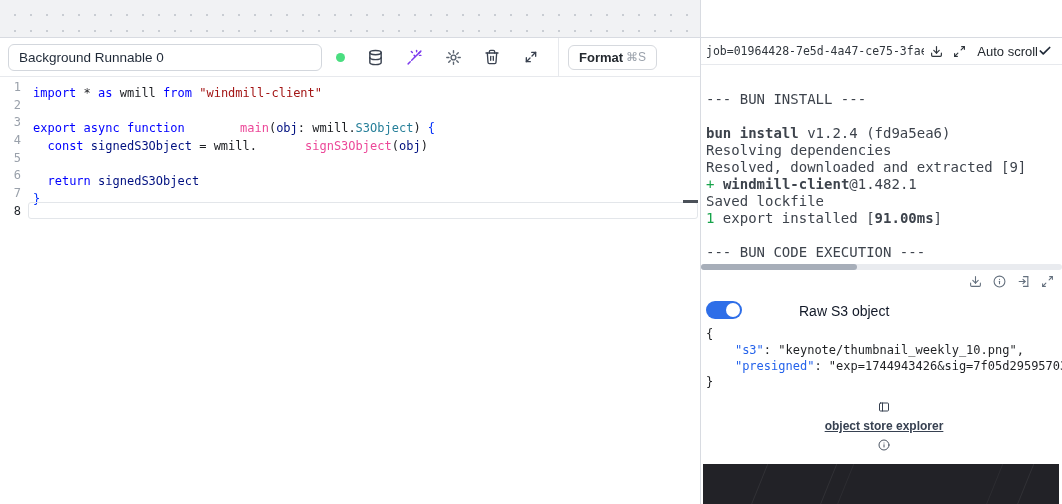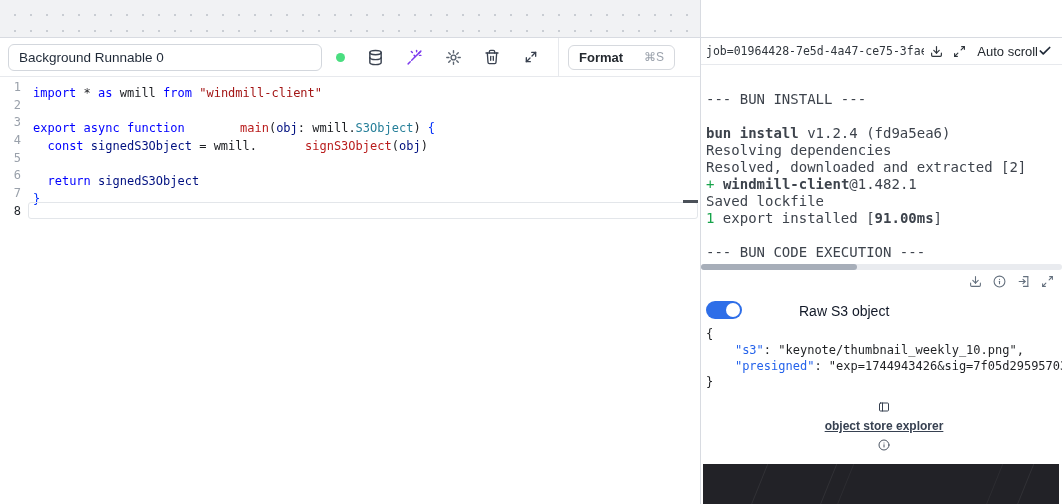--- a/index.html
+++ b/index.html
@@ -21,21 +21,21 @@
   .name-input { width:314px; height:27px; border:1px solid #d3d7dd; border-radius:6px;
                 padding:0 10px; font-size:13.5px; color:#1f2937; outline:none;
                 font-family:"Liberation Sans", sans-serif; background:#fff; }
   .status-dot { width:9px; height:9px; border-radius:50%; background:#4ade80;
                 margin-left:14px; flex:none; }
   .icon-btn { border:none; background:transparent; padding:0; margin-left:21px;
               display:flex; align-items:center; justify-content:center; cursor:pointer;
               width:18px; height:18px; flex:none; }
   .icon-btn svg { display:block; }
   .tb-sep { width:1px; height:39px; background:#e7e9ed; margin-left:18px; flex:none; }
-  .format-btn { margin-left:9px; display:flex; align-items:center; gap:21px;
+  .format-btn { margin-left:9px; display:flex; align-items:center; gap:3px;
                 border:1px solid #d6d9de; background:#fff; border-radius:6px;
                 padding:4px 10px; cursor:pointer; }
   .format-label { font-size:13px; font-weight:bold; color:#24292f; }
   .format-kbd { font-size:12px; color:#9aa1ab; }
   .run-btn { margin-left:12px; display:flex; align-items:center; gap:8px;
              border:none; background:#3e4b6d; border-radius:6px;
              padding:5px 13px; cursor:pointer; }
   .run-label { font-size:13px; font-weight:bold; color:#fff; }
   .run-kbd { font-size:12px; color:rgba(255,255,255,0.65); }
 
@@ -46,21 +46,21 @@
   .cl.cur .gut { color:#24292f; }
   .codebox { flex:1; margin-left:7px; margin-right:2px; padding:0 4px; height:17.4px;
              display:flex; align-items:center; border:1px solid transparent; border-radius:3px; }
   .cl.cur .codebox { border-color:#e3e6ea; }
   .codetext { white-space:pre;margin-top:12px; }
   .ov-dash { position:absolute; right:2px; top:123px; width:15px; height:3px; background:#4b5159; }
 
   .c-kw { color:#0000ff; }
   .c-str { color:#a31515; }
   .c-type { color:#267f99; }
-  .c-fn { color:#b91c1c;padding-left:48px; }
+  .c-fn { color:#ec4899;padding-left:48px; }
   .c-var { color:#001080; }
   .c-brace { color:#0431fa; }
 
   
   .right-panel { position:absolute; left:701px; top:0; width:361px; height:504px; background:#fff; }
   .rp-spacer { height:38px; border-bottom:1px solid #d8dbe1; }
   .job-header { height:27px; border-bottom:1px solid #e7e9ed; display:flex; align-items:center;
                 padding:0 8px 0 5px; }
   .job-id { font-family:"DejaVu Sans Mono", monospace; font-size:11.5px; color:#30363d;
             white-space:nowrap; overflow:hidden; }
@@ -259,21 +259,21 @@
           </svg>
       </span>
     </div>
 
     <div class="log" id="log-lines">
         <div class="seg-line">&nbsp;</div>
         <div class="seg-line"><span>--- BUN INSTALL ---</span></div>
         <div class="seg-line">&nbsp;</div>
         <div class="seg-line"><span class="seg-b">bun install</span><span> v1.2.4 (fd9a5ea6)</span></div>
         <div class="seg-line"><span>Resolving dependencies</span></div>
-        <div class="seg-line"><span>Resolved, downloaded and extracted [2]</span></div>
+        <div class="seg-line"><span>Resolved, downloaded and extracted [9]</span></div>
         <div class="seg-line"><span class="c-green">+</span><span> </span><span class="seg-b">windmill-client</span><span>@1.482.1</span></div>
         <div class="seg-line"><span>Saved lockfile</span></div>
         <div class="seg-line"><span class="c-green">1</span><span> export installed [</span><span class="seg-b">91.00ms</span><span>]</span></div>
         <div class="seg-line">&nbsp;</div>
         <div class="seg-line"><span>--- BUN CODE EXECUTION ---</span></div>
       </div>
 
     <div class="hscrollbar">
       <div class="hthumb"></div>
     </div>

